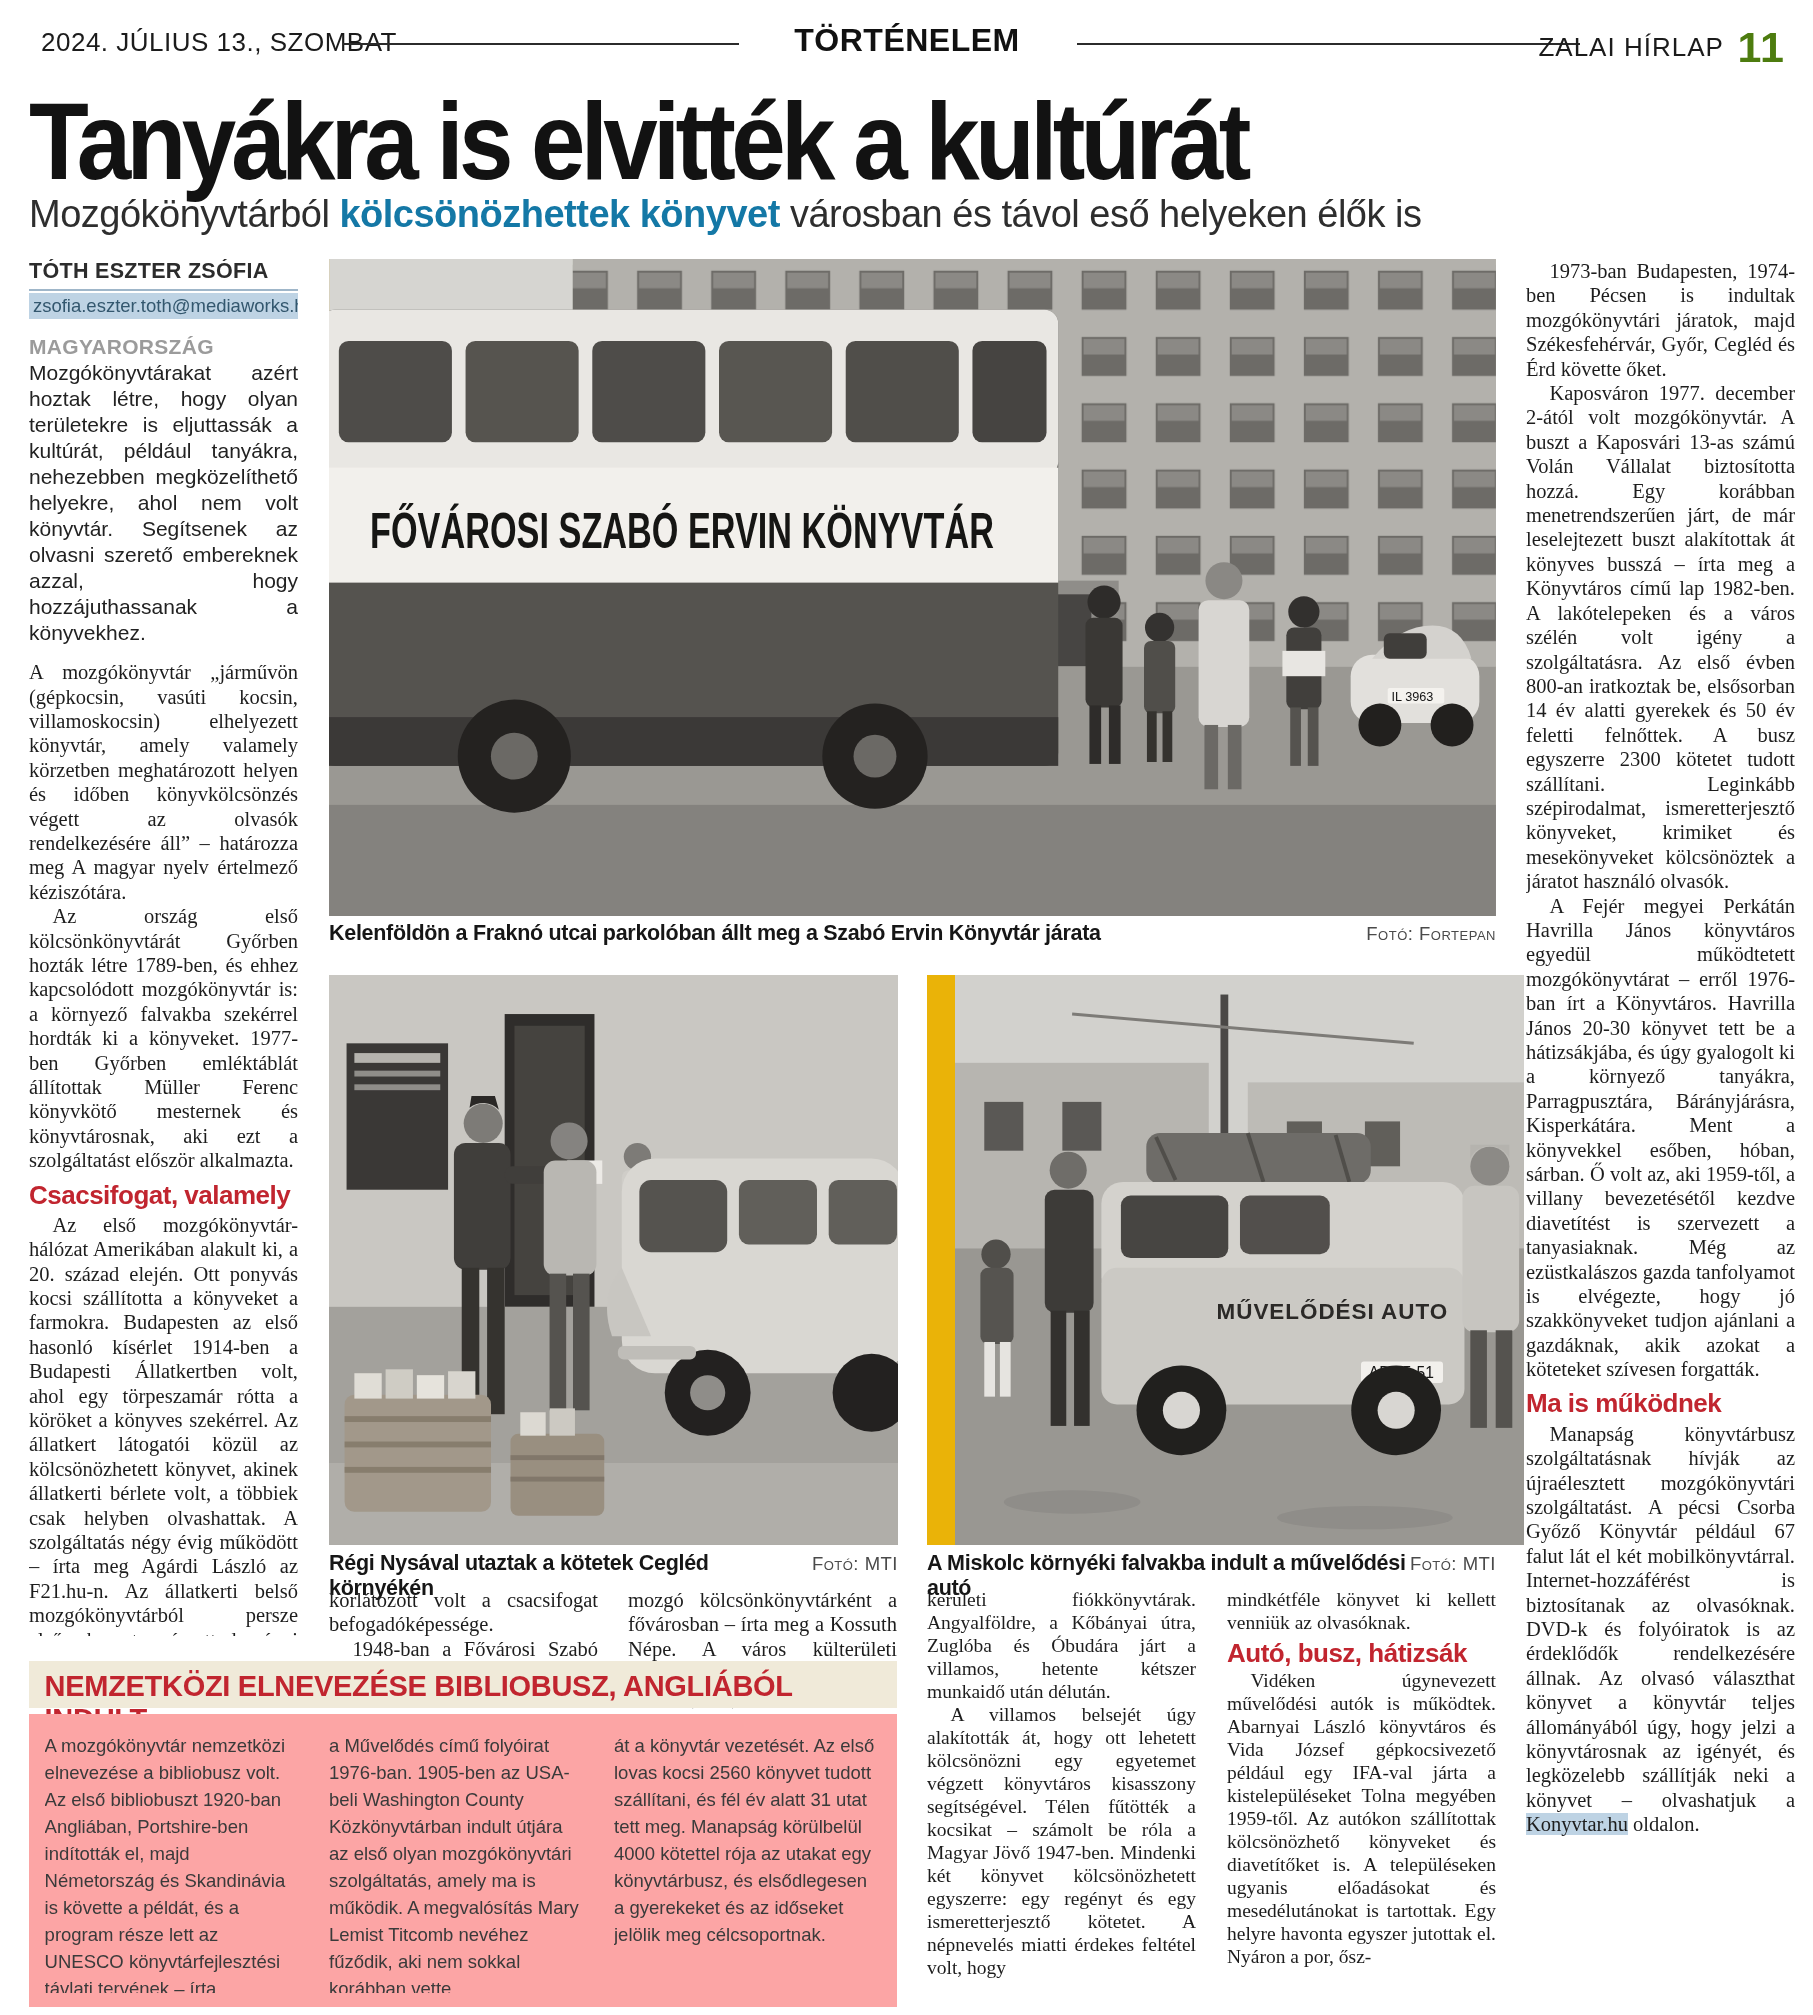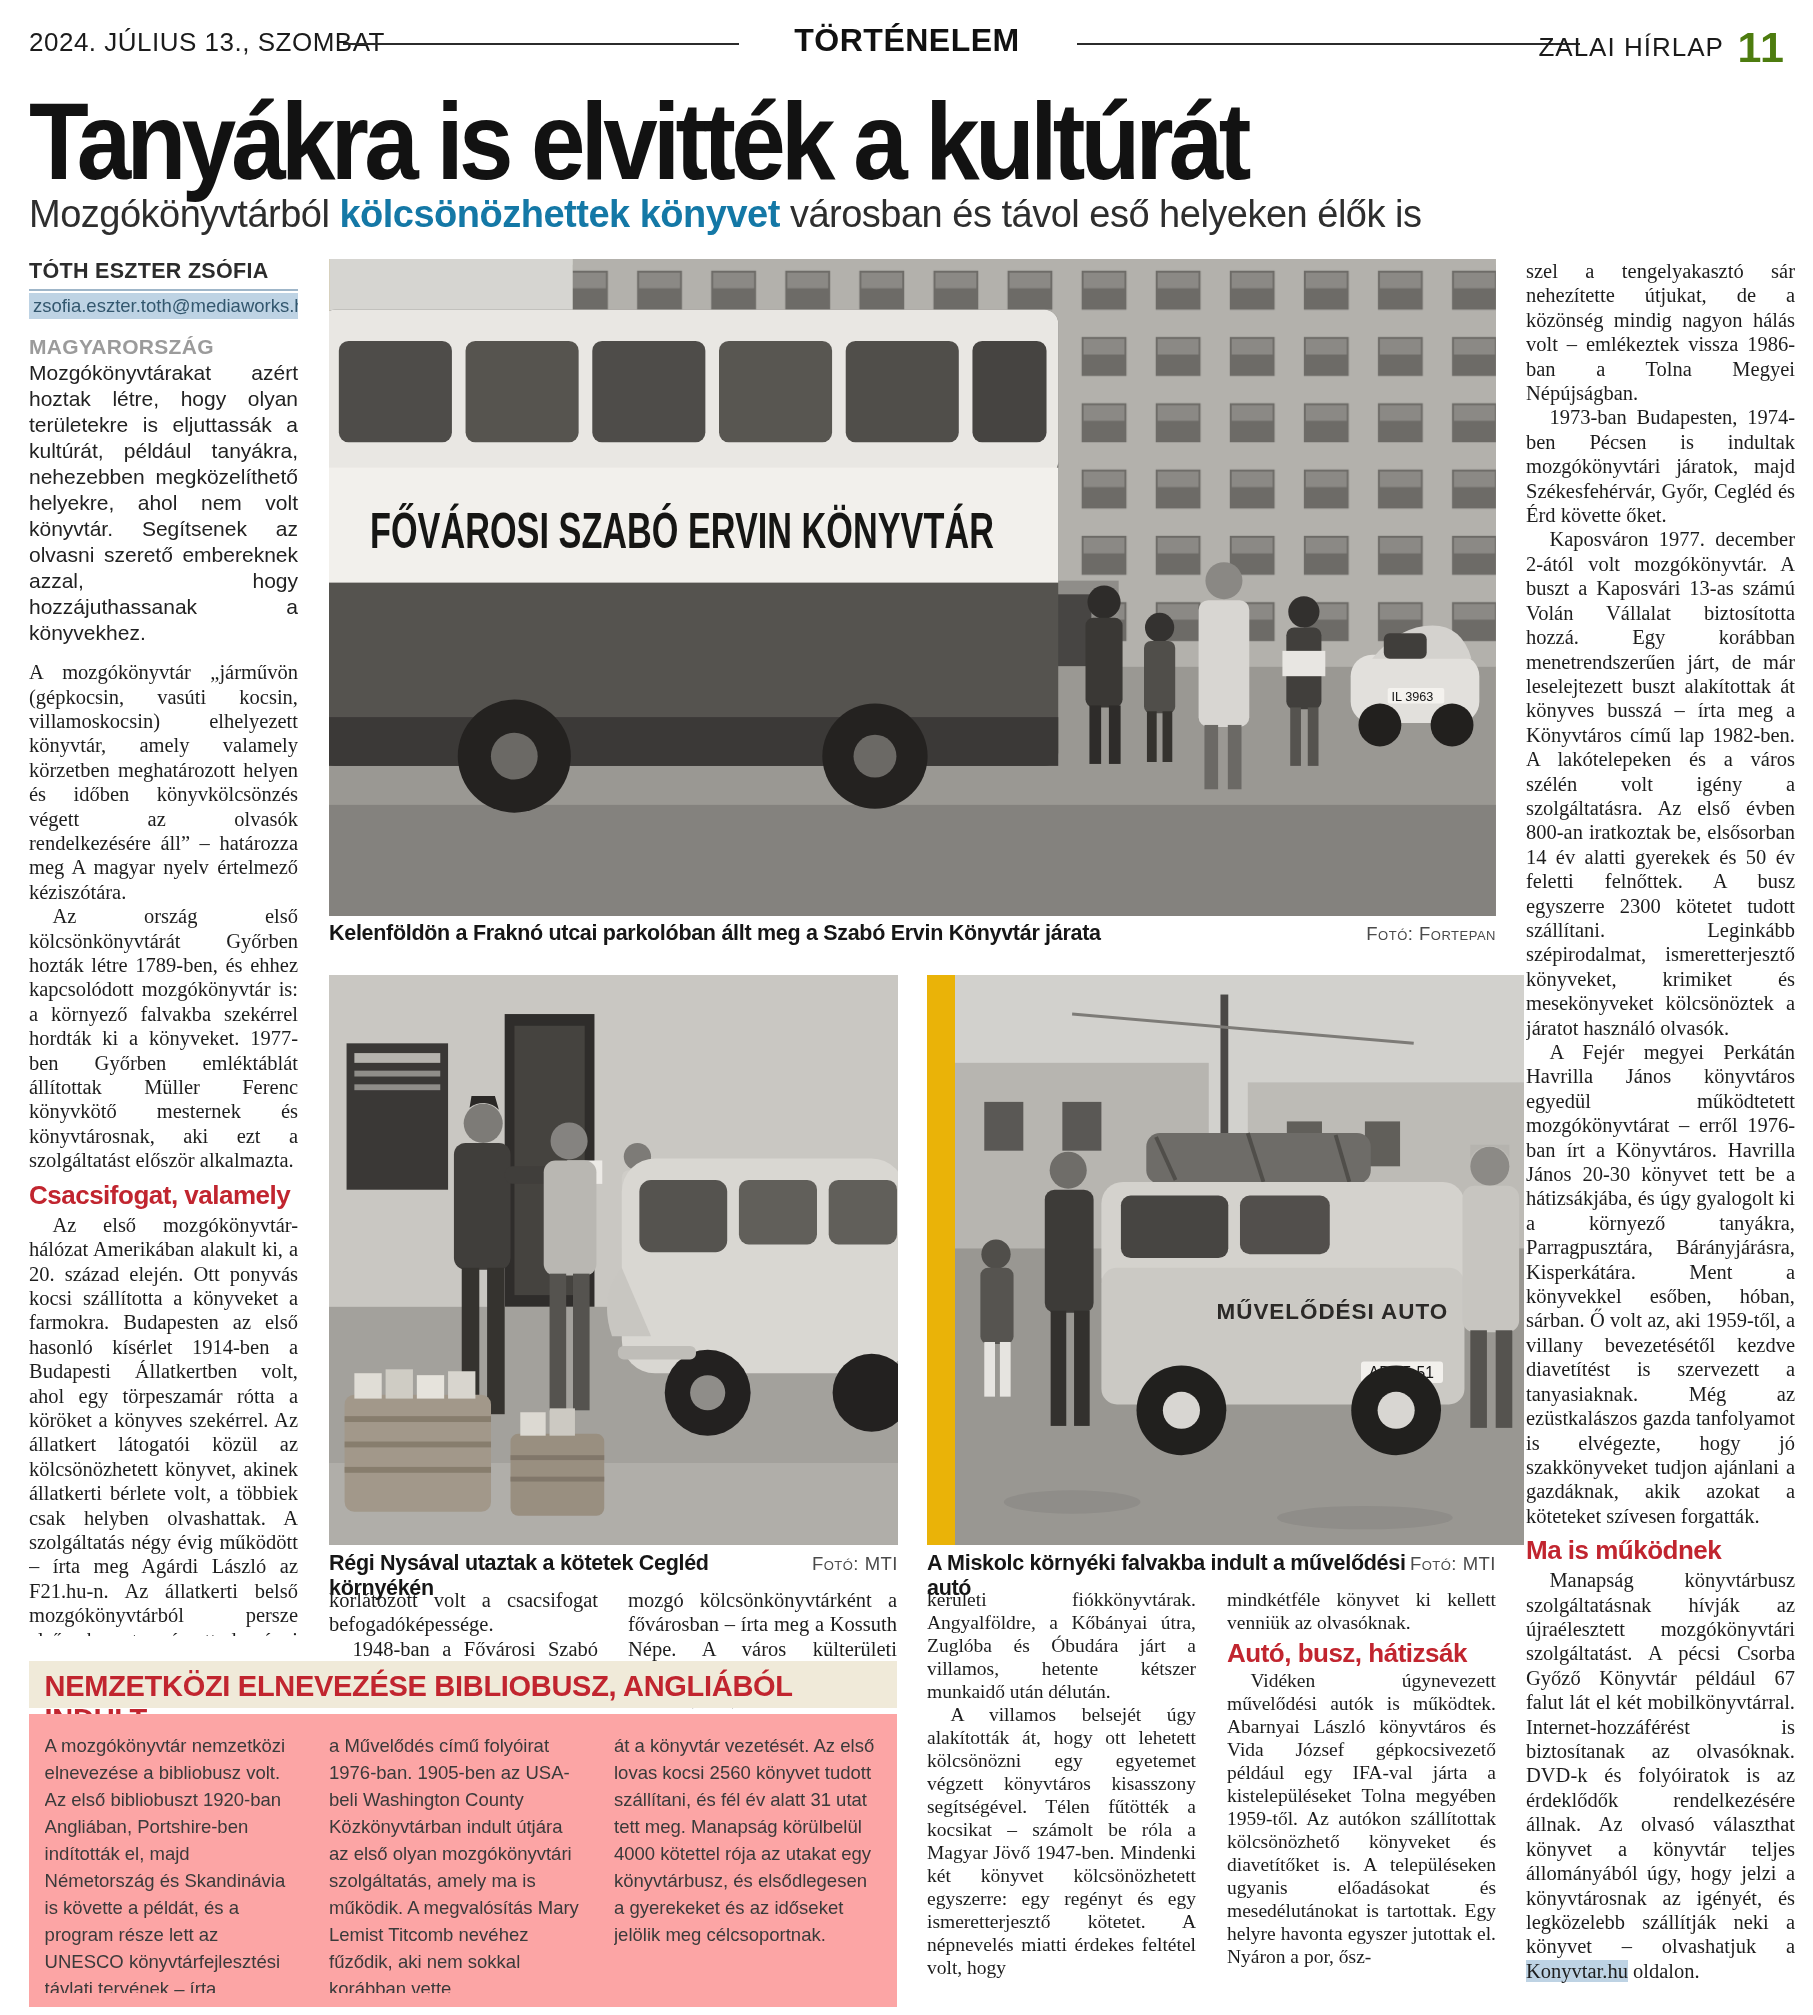--- a/index.html
+++ b/index.html
@@ -1,21 +1,21 @@
 <!DOCTYPE html>
 <html lang="hu"><head>
 <meta charset="utf-8">
 <style>
   html,body{margin:0;padding:0;background:#ffffff;}
   .page{position:relative;width:1814px;height:2016px;background:#fff;overflow:hidden;
         font-family:"Liberation Sans",sans-serif;color:#1c1c1c;}
   .abs{position:absolute;}
 
   
-  .hdr-date{font-size:26px;letter-spacing:0.5px;color:#1b1b1b;font-weight:400;}
+  .hdr-date{font-size:26px;letter-spacing:0.5px;color:#1b1b1b;font-weight:400;margin-left:12px;}
   .hdr-section{font-size:32px;font-weight:700;letter-spacing:0.5px;color:#111;text-align:center;}
   .hdr-brand{font-size:26px;letter-spacing:1px;color:#1b1b1b;text-align:right;}
   .hdr-pagenum{font-size:43px;font-weight:700;margin-left:13.7px;vertical-align:-5.9px;display:inline-block;}
   .hrule{height:2px;background:#2b2b2b;}
 
   
   .headline{font-size:101px;font-weight:700;letter-spacing:-4.9px;color:#121212;
             transform:scale(.97,1.08);transform-origin:left top;white-space:nowrap;}
   .subhead{font-size:38px;color:#2e2e2e;letter-spacing:-0.5px;white-space:nowrap;}
   .subhead b{font-weight:700;}
@@ -260,21 +260,20 @@
         <rect x="554" y="364" width="17" height="100" fill="#55534f"></rect>
       </g>
     </svg>
   </div>
   <div class="abs caprow" style="left:927px;top:1551px;width:569px;">
     <span class="caption">A Miskolc környéki falvakba indult a művelődési autó</span>
     <span class="credit">Fotó: MTI</span>
   </div>
 
   <div class="abs col serif" style="left:1526px;top:259px;width:269px;height:1748px;">
-    <p>szel a tengelyakasztó sár nehezítette útjukat, de a közönség mindig nagyon hálás volt – emlékeztek vissza 1986-ban a Tolna Megyei Népújságban.</p>
     <p class="ind">1973-ban Budapesten, 1974-ben Pécsen is indultak mozgókönyvtári járatok, majd Székesfehérvár, Győr, Cegléd és Érd követte őket.</p>
     <p class="ind">Kaposváron 1977. december 2-ától volt mozgókönyvtár. A buszt a Kaposvári 13-as számú Volán Vállalat biztosította hozzá. Egy korábban menetrendszerűen járt, de már leselejtezett buszt alakítottak át könyves busszá – írta meg a Könyvtáros című lap 1982-ben. A lakótelepeken és a város szélén volt igény a szolgáltatásra. Az első évben 800-an iratkoztak be, elsősorban 14 év alatti gyerekek és 50 év feletti felnőttek. A busz egyszerre 2300 kötetet tudott szállítani. Leginkább szépirodalmat, ismeretterjesztő könyveket, krimiket és mesekönyveket kölcsönöztek a járatot használó olvasók.</p>
     <p class="ind">A Fejér megyei Perkátán Havrilla János könyvtáros egyedül működtetett mozgókönyvtárat – erről 1976-ban írt a Könyvtáros. Havrilla János 20-30 könyvet tett be a hátizsákjába, és úgy gyalogolt ki a környező tanyákra, Parragpusztára, Bárányjárásra, Kisperkátára. Ment a könyvekkel esőben, hóban, sárban. Ő volt az, aki 1959-től, a villany bevezetésétől kezdve diavetítést is szervezett a tanyasiaknak. Még az ezüstkalászos gazda tanfolyamot is elvégezte, hogy jó szakkönyveket tudjon ajánlani a gazdáknak, akik azokat a köteteket szívesen forgatták.</p>
     <div class="redhead" style="color:#c1252f;">Ma is működnek</div>
     <p class="ind"><span>Manapság könyvtárbusz szolgáltatásnak hívják az újraélesztett mozgókönyvtári szolgáltatást. A pécsi Csorba Győző Könyvtár például 67 falut lát el két mobilkönyvtárral. Internet-hozzáférést is biztosítanak az olvasóknak. DVD-k és folyóiratok is az érdeklődők rendelkezésére állnak. Az olvasó választhat könyvet a könyvtár teljes állományából úgy, hogy jelzi a könyvtárosnak az igényét, és legközelebb szállítják neki a könyvet – olvashatjuk a </span><span style="background:#bed3e4;">Konyvtar.hu</span><span> oldalon.</span></p>
   </div>
 
   <div class="abs col serif" style="left:329px;top:1588px;width:269px;height:129px;">
     <p>korlátozott volt a csacsifogat befogadóképessége.</p>
     <p class="ind">1948-ban a Fővárosi Szabó Ervin Könyvtár két átalakított villamosa funkcionált</p>

